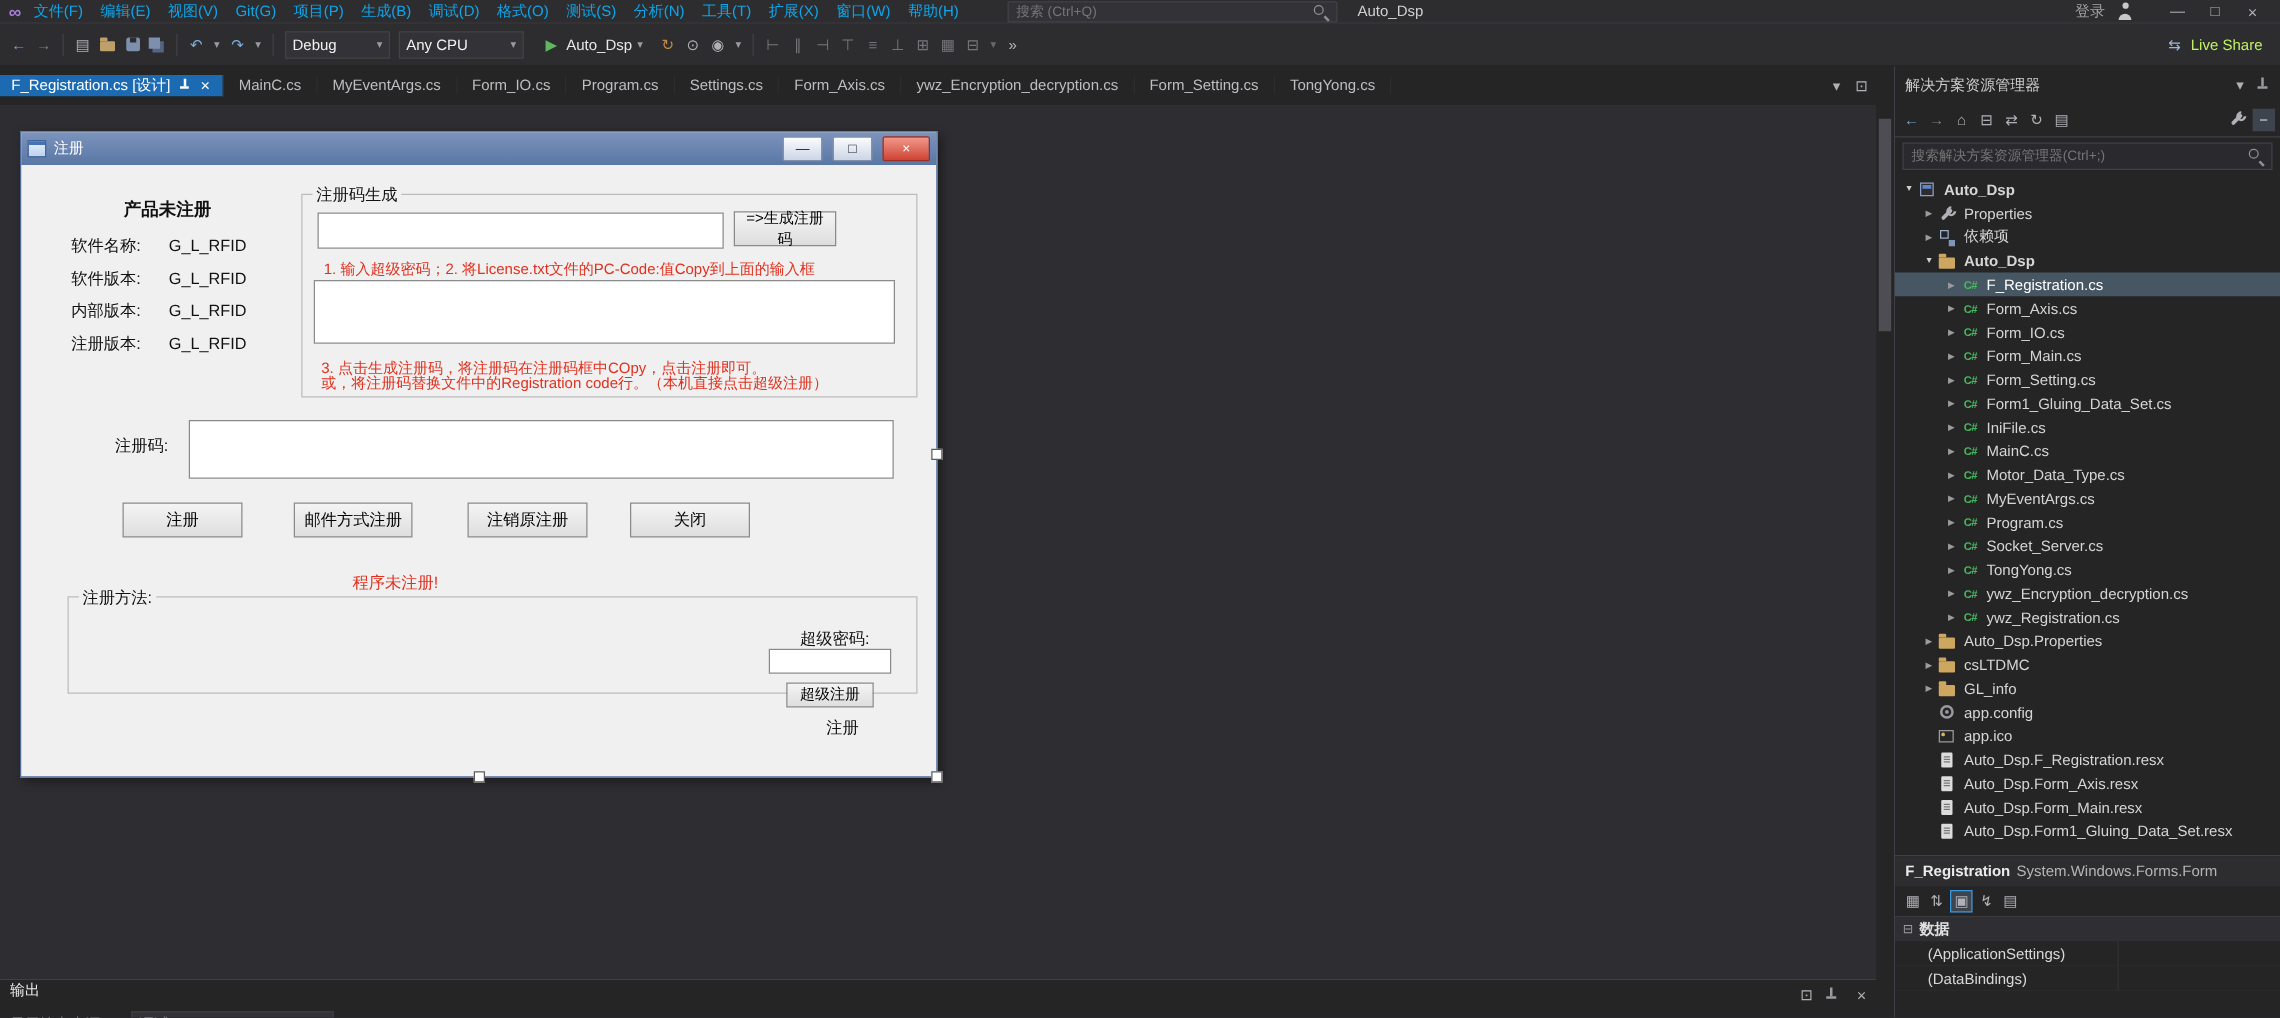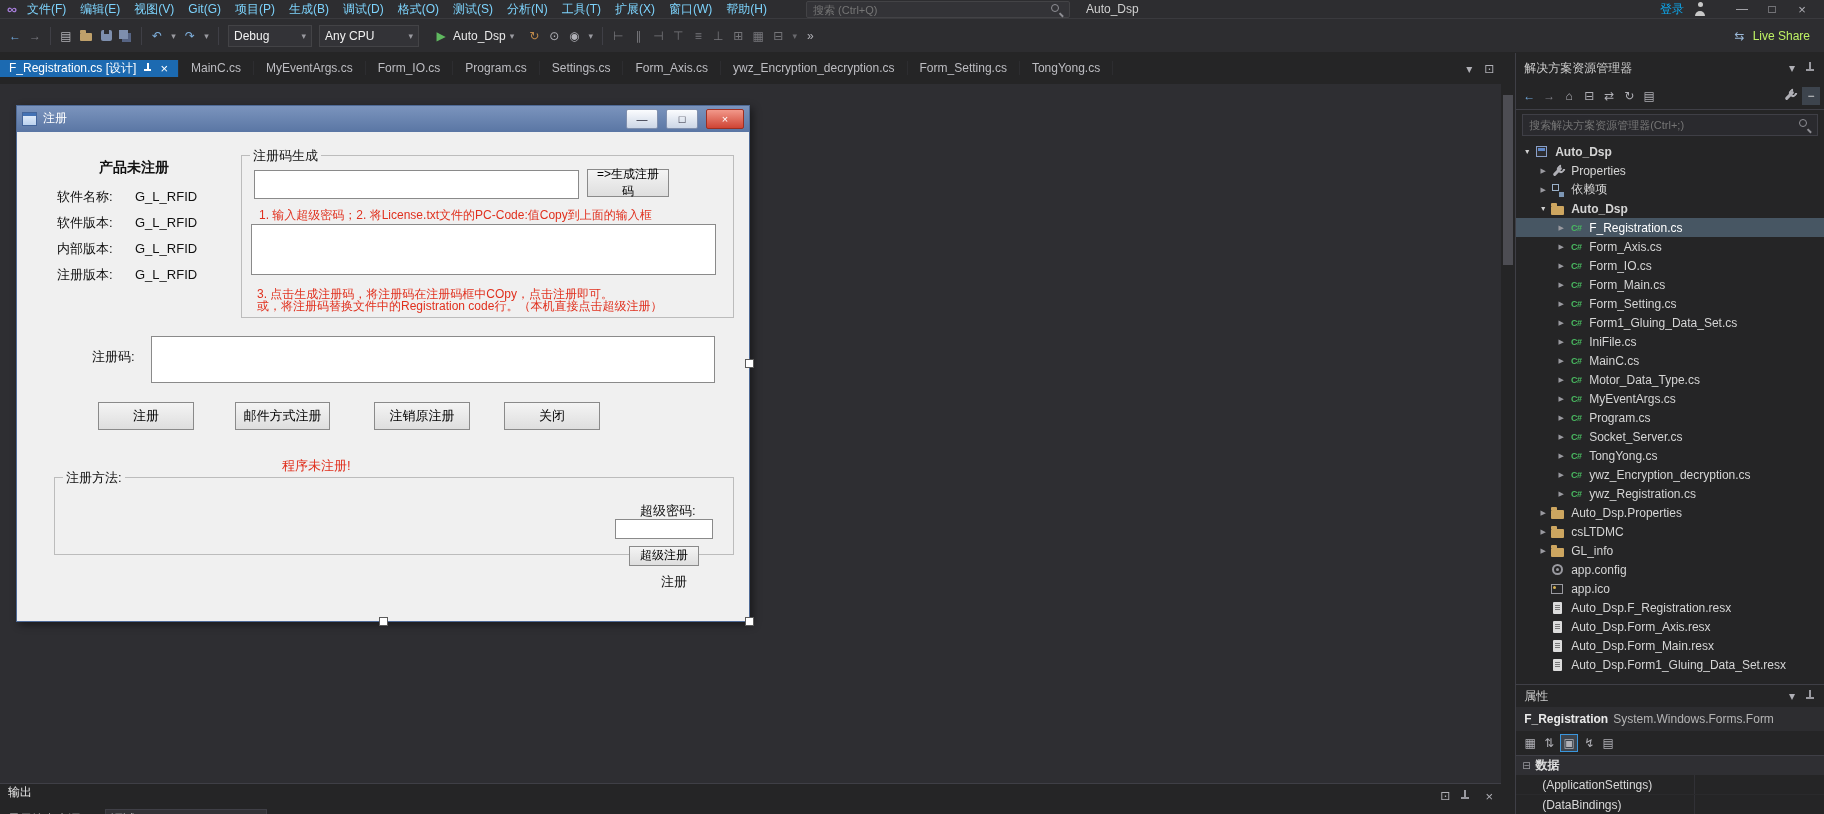--- a/index.html
+++ b/index.html
@@ -68,26 +68,26 @@
   .gi-search-icon{width:14px}
   .gi-search-icon::before{content:"";position:absolute;top:2px;left:2px;width:6px;height:6px;border:1.5px solid #8f8f95;border-radius:50%}
   .gi-search-icon::after{content:"";position:absolute;bottom:2px;right:1px;width:5px;height:1.5px;background:#8f8f95;transform:rotate(45deg)}
   .gi-wrench-icon::before{content:"";position:absolute;left:2px;top:6px;width:11px;height:3px;background:#b0b0b6;border-radius:2px;transform:rotate(-45deg)}
   .gi-wrench-icon::after{content:"";position:absolute;right:1px;top:1px;width:4px;height:4px;border:2px solid #b0b0b6;border-radius:50%;border-top-color:transparent;transform:rotate(45deg)}
   .gi-preview-icon{border:1px solid #3a96dd;background:#3d444d}
   .gi-preview-icon::before{content:"−";color:#d8d8d8}
 
   
   .menubar{position:relative;height:18px;background:#2d2d30;border-bottom:1px solid #3a3a3e;display:flex;align-items:center;padding-left:4px}
-  .menu-item{padding:0 7px;line-height:18px;color:#7dd3fc;cursor:pointer;white-space:nowrap}
+  .menu-item{padding:0 7px;line-height:18px;color:#0ea5e9;cursor:pointer;white-space:nowrap}
   .mb-search{position:absolute;left:806px;top:1px;width:254px;height:15px;background:#333337;border:1px solid #434346;border-radius:2px;display:flex;align-items:center;padding:0 4px;cursor:text}
   .mb-search input{flex:1;background:transparent;border:none;outline:none;color:#8f8f95;font-size:11px;font-family:inherit}
   .mb-title{position:absolute;left:1086px;top:0;line-height:18px;color:#d0d0d0;white-space:nowrap}
   .mb-right{position:absolute;right:0;top:0;height:18px;display:flex;align-items:center;gap:9px;padding-right:8px}
-  .signin-label{color:#0ea5e9;cursor:pointer}
+  .signin-label{color:#a3a3a3;cursor:pointer}
   .win-controls{display:flex;align-items:center;gap:2px;margin-left:10px}
   .win-controls span{width:28px;cursor:pointer}
 
   
   .toolbar{height:33px;background:#2d2d30;border-bottom:1px solid #252526;display:flex;align-items:center;gap:1px;padding:0 6px;position:relative}
   .tb-sep{width:1px;height:18px;background:#3f3f46;margin:0 5px}
   .tb-group{display:flex;align-items:center;gap:2px}
   .tb-group > span{cursor:pointer;border:1px solid transparent}
   .dim > span{opacity:.55}
   .tb-combo{height:20px;min-width:72px;background:#333337;border:1px solid #434346;display:flex;align-items:center;justify-content:space-between;padding:0 5px;margin:0 3px;color:#f1f1f1;cursor:pointer}
@@ -648,28 +648,20 @@
           <span class="tlabel">Auto_Dsp.Form_Main.resx</span>
         </div>
         <div class="trow level-1">
           <span class="arrow arrow-none"></span>
           <span class="ticon gi-resx-file-icon"></span>
           <span class="tlabel">Auto_Dsp.Form1_Gluing_Data_Set.resx</span>
         </div>
       </div>
 
     <div class="props">
-      <div class="props-head">
-        <span class="dock-title">属性</span>
-        <div class="dock-head-icons">
-
-        <span class="gi-chevron-down-icon"></span>
-            <span class="gi-pin-icon"></span>
-          </div>
-      </div>
       <div class="props-obj">
         <span class="oname">F_Registration</span>
         <span class="otype">System.Windows.Forms.Form</span>
       </div>
       <div class="props-tools">
 
       <span class="gi-categorized-icon"></span>
           <span class="gi-sort-alpha-icon"></span>
           <span class="gi-properties-grid-icon"></span>
           <span class="gi-events-icon"></span>

